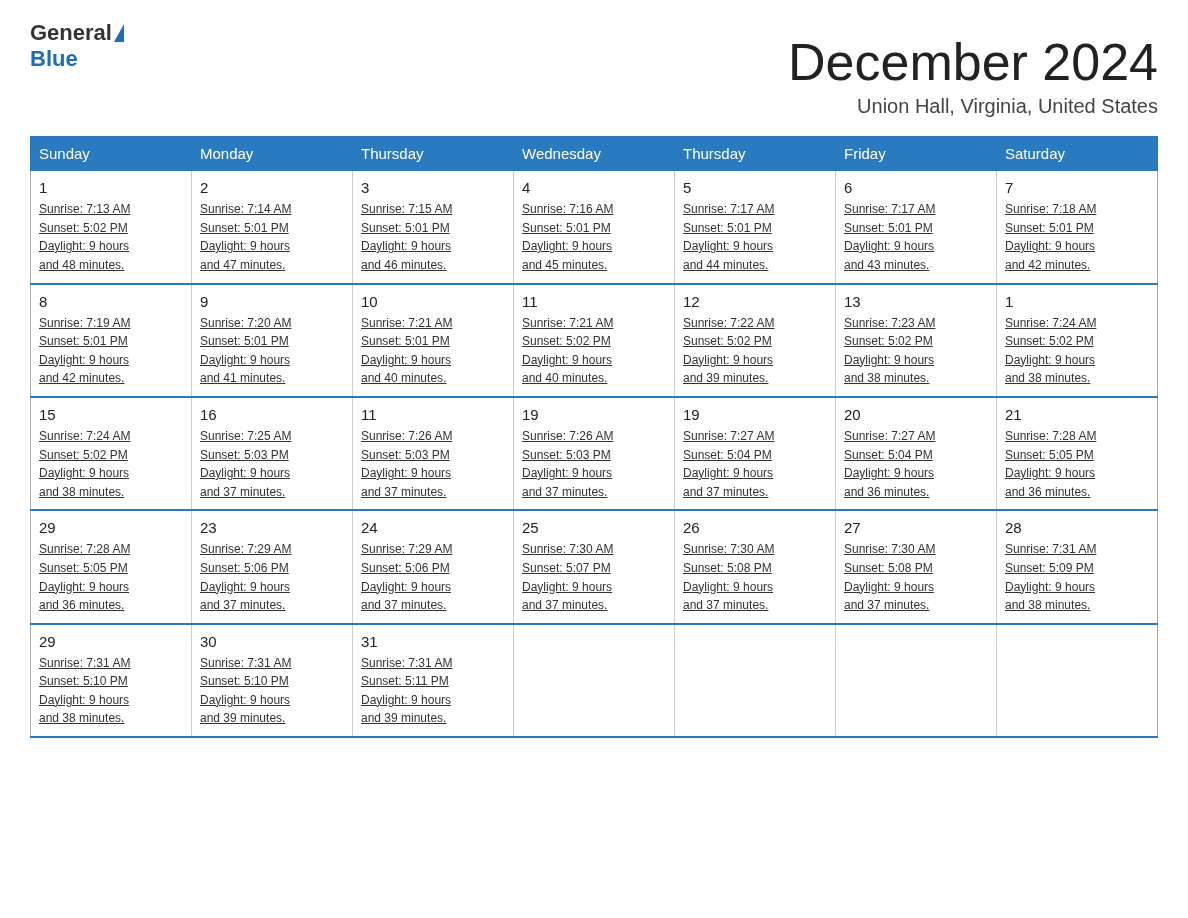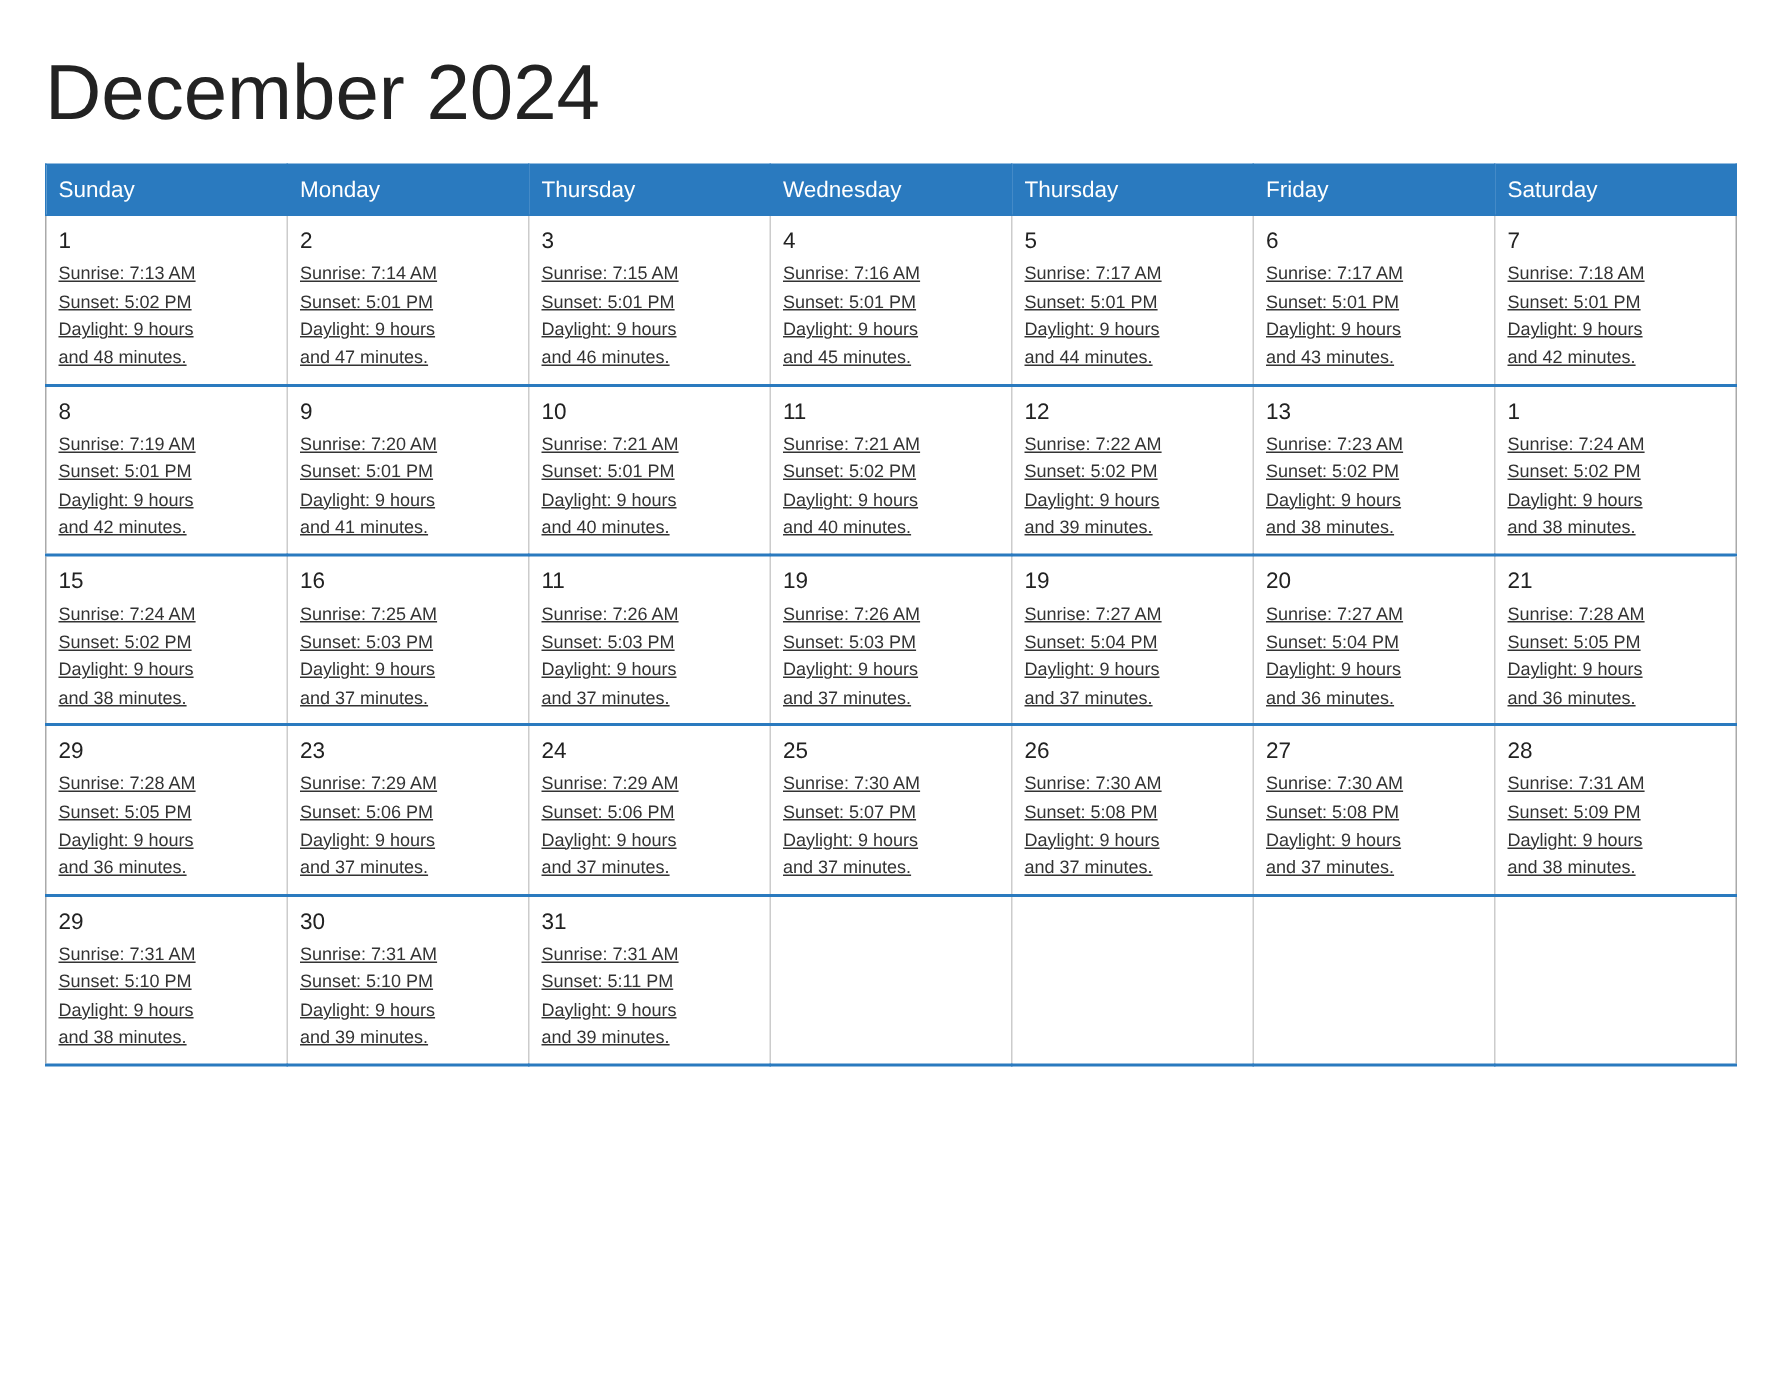--- a/index.html
+++ b/index.html
@@ -100,22 +100,32 @@
       color: #333;
       line-height: 1.55;
       text-decoration: underline;
     }
     .empty-cell { background: #fff; }
   </style>
 </head>
 <body>
 
 <div class="header">
+  <div class="logo">
+    <div class="logo-text">
+      <span class="logo-general">General</span>
+      <span class="logo-triangle"></span>
+    </div>
+    <div>
+      <span class="logo-blue">Blue</span>
+    </div>
+  </div>
   <div class="title-block">
     <div class="month-title">December 2024</div>
+    <div class="location">Union Hall, Virginia, United States</div>
   </div>
 </div>
 
 <table>
   <thead>
     <tr>
     <th>Sunday</th>
         <th>Monday</th>
         <th>Thursday</th>
         <th>Wednesday</th>

